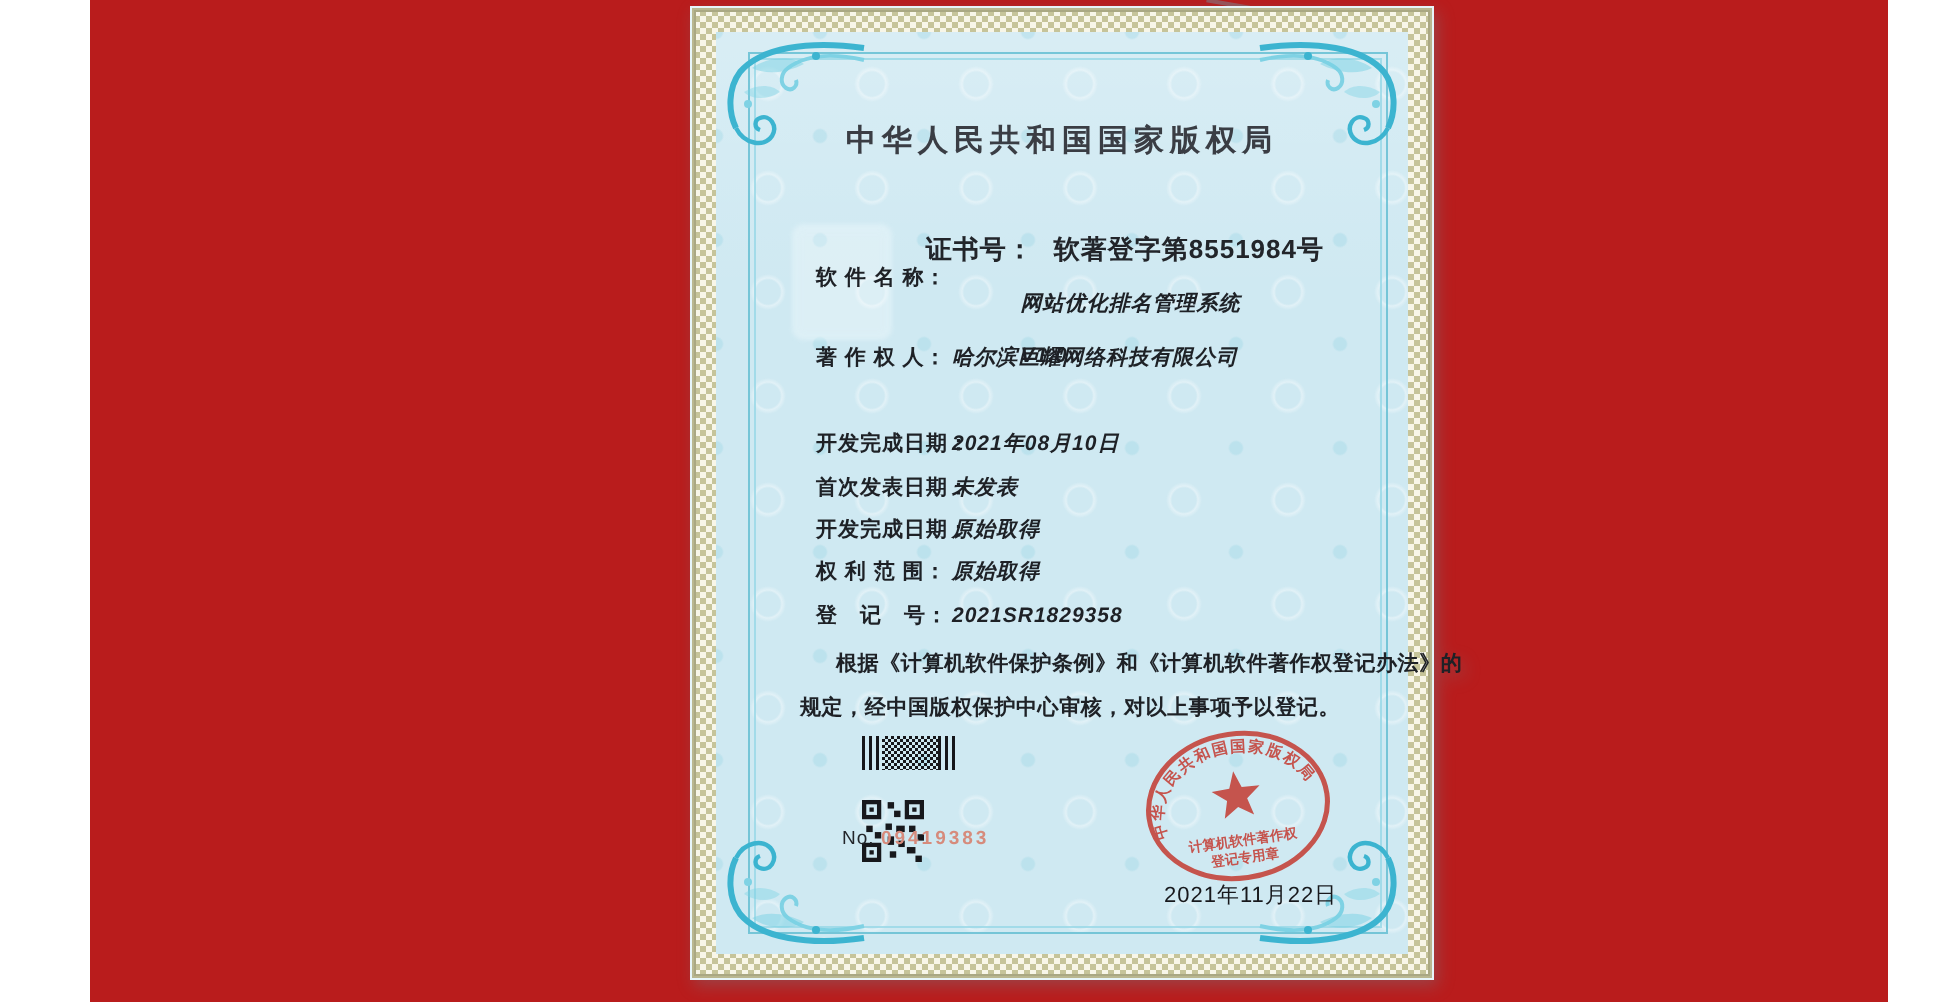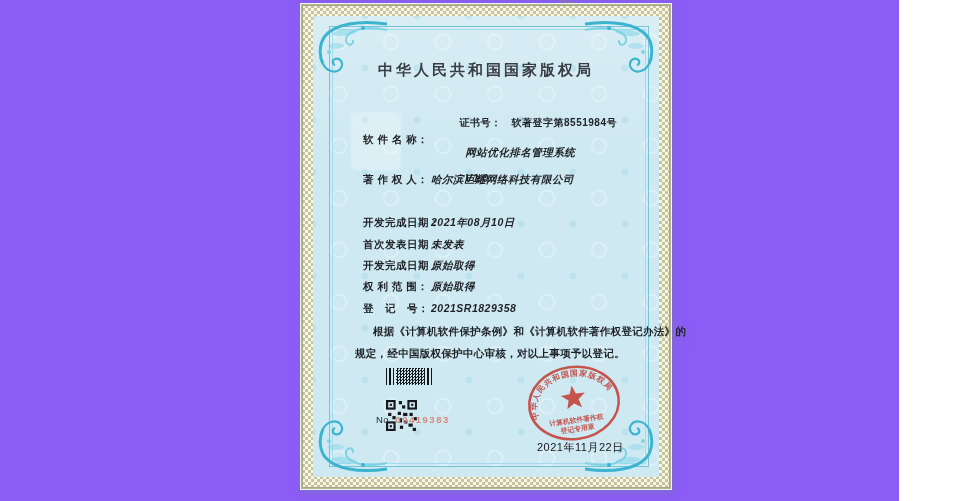--- a/index.html
+++ b/index.html
@@ -1,18 +1,18 @@
 <!DOCTYPE html>
 <html><head>
 <meta charset="utf-8">
 <style>
   * { margin:0; padding:0; box-sizing:border-box; }
   html,body { width:969px; height:501px; background:#ffffff; overflow:hidden;
     font-family:"Liberation Sans", sans-serif; }
-  .page { position:relative; width:899px; height:501px; background:#8b5cf6; }
+  .page { position:relative; width:899px; height:501px; background:#b91c1c;margin-left:45px; }
 
   .artifact { position:absolute; left:558px; top:1px; width:22px; height:3px;
     border-top:2px solid rgba(125,130,140,.55); transform:rotate(10deg); }
 
   
   .cert { position:absolute; left:300px; top:3px; width:372px; height:487px;
     background:#e7f5f9; filter:drop-shadow(2px 3px 4px rgba(110,135,145,.35)); }
 
   
   .lace { position:absolute; inset:2px;
@@ -43,21 +43,21 @@
     background:rgba(255,255,255,.45); border-radius:6px;
     box-shadow: inset 0 0 0 4px rgba(230,245,250,.6); filter:blur(1px); opacity:.6; }
 
   .title1 { position:absolute; left:0; right:0; top:45px; text-align:center;
     font-family:"Liberation Serif", serif; font-weight:700; font-size:15px;
     letter-spacing:3px; color:#3a3d44; }
   .title2 { position:absolute; left:0; right:0; top:68px; text-align:center;
     font-family:"Liberation Serif", serif; font-weight:700; font-size:19px;
     letter-spacing:1.5px; color:#33363d; }
 
-  .certno { position:absolute; top:100px; right:42px; font-size:10px;
+  .certno { position:absolute; top:100px; right:42px; font-size:13px;
     font-weight:700; color:#22252a; letter-spacing:.5px; }
   .certno .gap { display:inline-block; width:10px; }
 
   .row { position:absolute; left:0; right:0; font-size:10.5px; font-weight:700;
     color:#1e2126; line-height:13px; }
   .row .lbl { position:absolute; left:50px; white-space:pre; letter-spacing:.5px; }
   .row .val { position:absolute; left:118px; white-space:pre; letter-spacing:.5px;font-style:italic; }
 
   .para { position:absolute; right:16px; font-size:10.5px; font-weight:700;
     color:#1e2126; letter-spacing:.3px; white-space:nowrap; }

